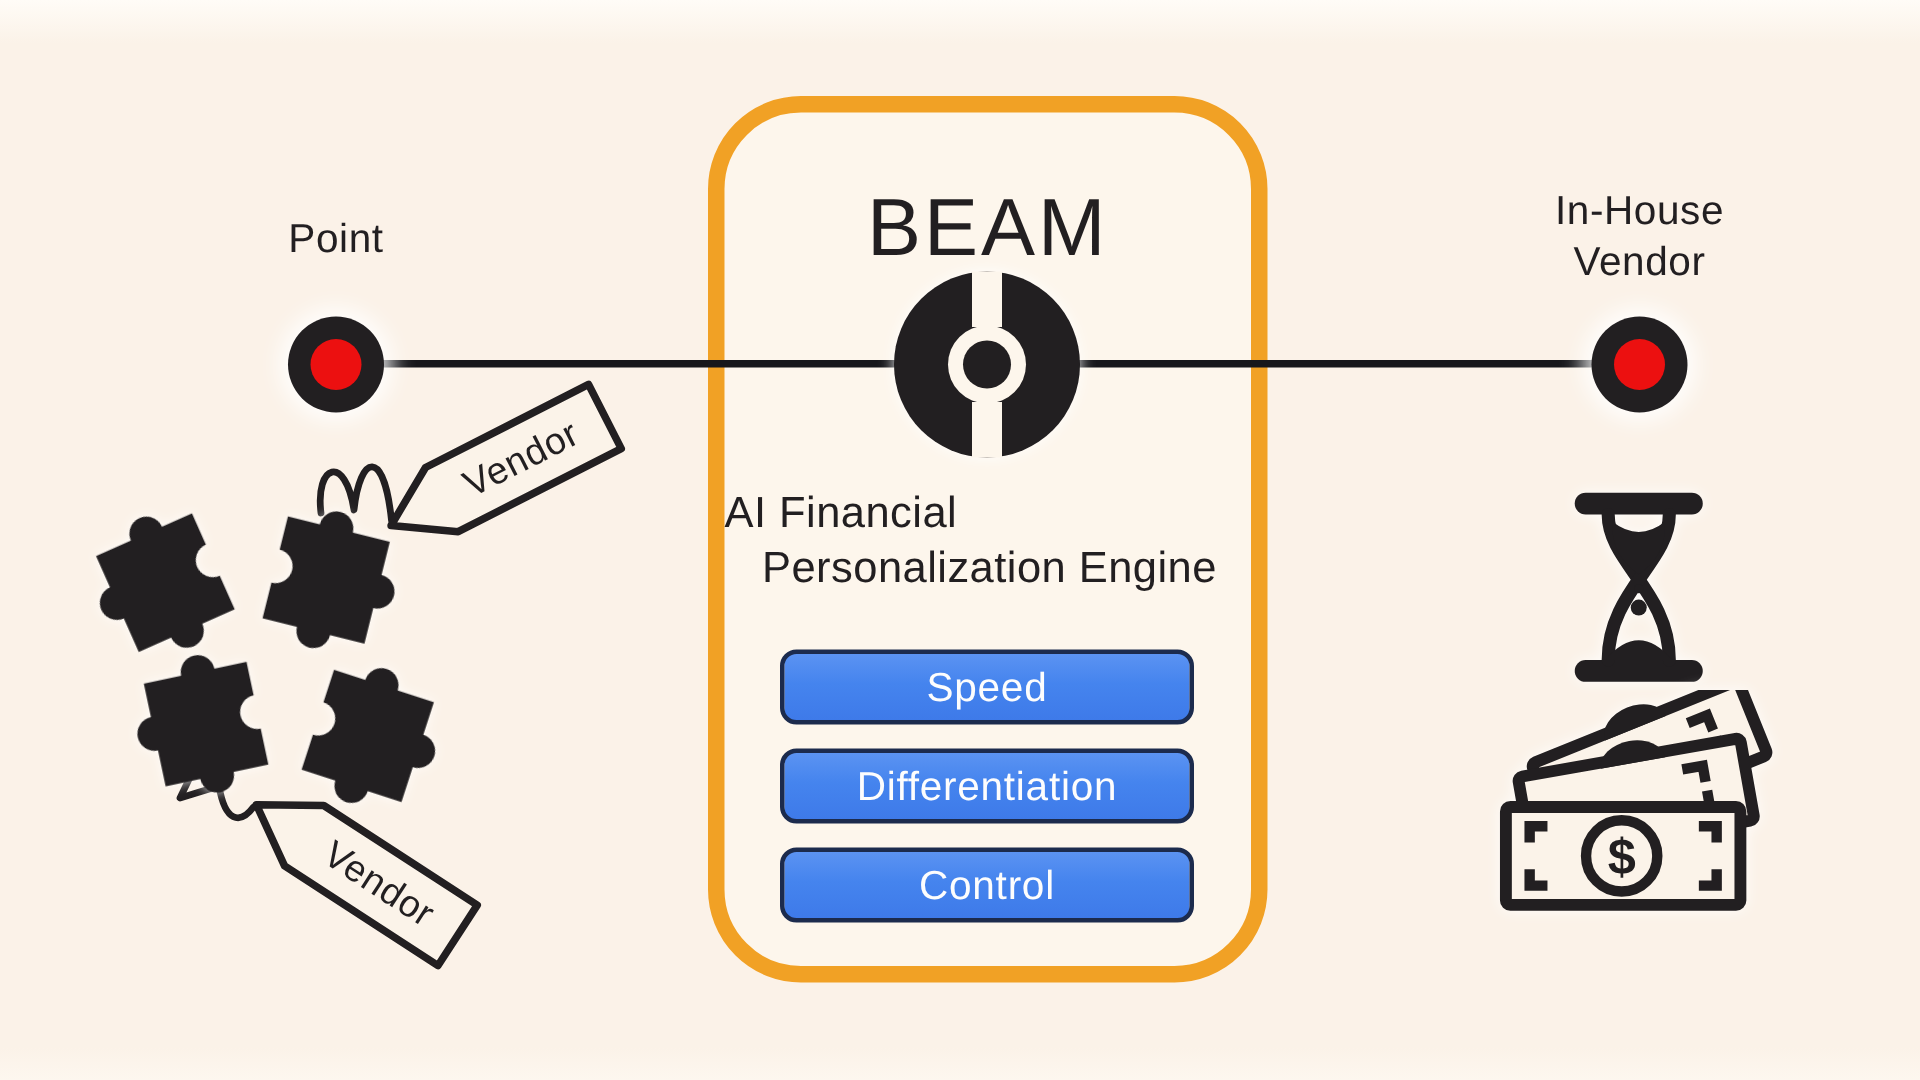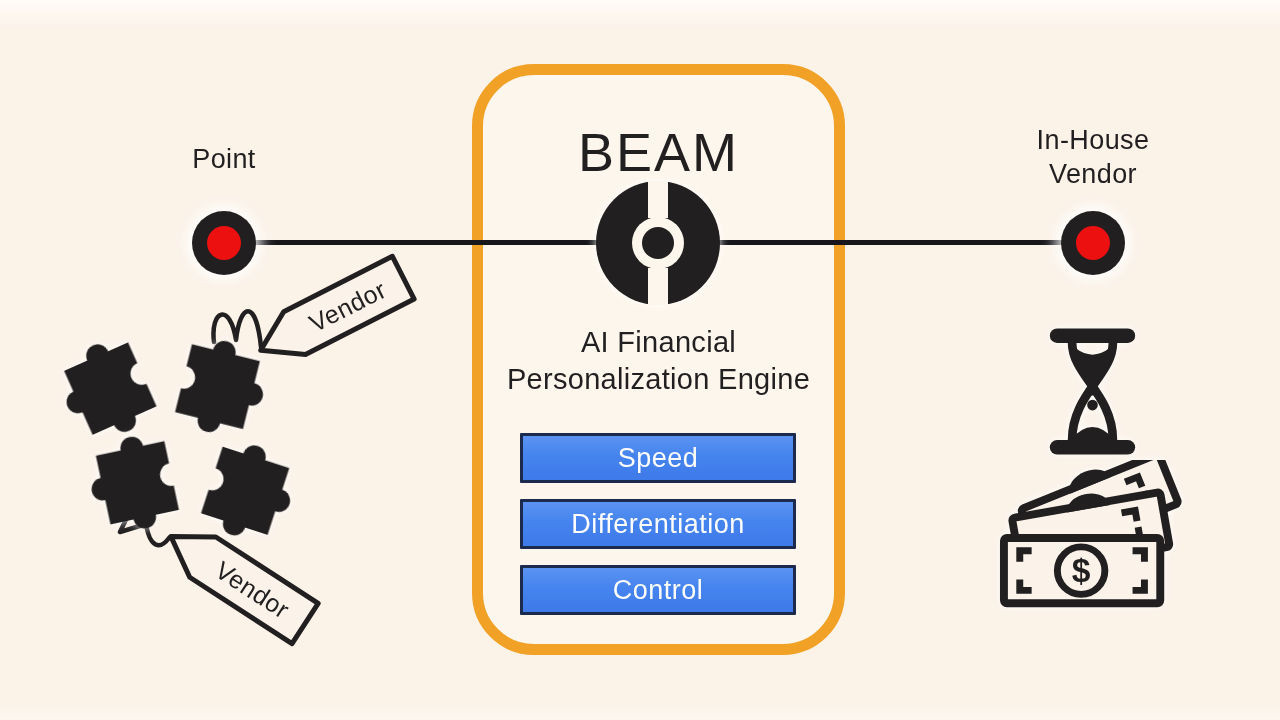--- a/index.html
+++ b/index.html
@@ -33,28 +33,28 @@
        filter:drop-shadow(0 0 5px rgba(255,255,255,.9));}
   .logo-ring{position:absolute;left:0;top:0;width:124px;height:124px;border-radius:50%;
        background:#221f21;}
   .logo-hole{position:absolute;left:36px;top:36px;width:52px;height:52px;border-radius:50%;
        background:#fdf6ec;}
   .logo-slit{position:absolute;left:52px;width:20px;height:37px;background:#fdf6ec;}
   .logo-slit-top{top:0;}
   .logo-slit-bottom{bottom:0;}
   .logo-dot{position:absolute;left:46px;top:46px;width:32px;height:32px;border-radius:50%;
        background:#221f21;}
-  .subtitle{left:483px;width:351px;text-align:center;font-size:29px;line-height:37px;
+  .subtitle{left:483px;width:351px;font-size:29px;line-height:37px;
        letter-spacing:.3px;z-index:4;}
   .subtitle-1{top:324px;}
-  .subtitle-2{top:361px;}
+  .subtitle-2{top:361px;margin-left:25px;}
   
   .btn-stack{left:520px;top:433px;width:276px;display:flex;flex-direction:column;
        gap:16px;z-index:4;}
-  .pill-btn{height:50px;box-sizing:border-box;border:3px solid #1c2b4d;border-radius:1px;
+  .pill-btn{height:50px;box-sizing:border-box;border:3px solid #1c2b4d;border-radius:11px;
        background:linear-gradient(180deg,#5b93f2 0%,#4584ee 45%,#3e7ae9 100%);
        color:#fdfdfd;font-size:27px;letter-spacing:.5px;display:flex;align-items:center;
        justify-content:center;font-family:"Liberation Sans",sans-serif;}
   
   .piece{width:105px;height:105px;z-index:2;filter:drop-shadow(0 0 4px rgba(255,255,255,.8));}
   .strings{left:0;top:0;width:1280px;height:720px;z-index:2;pointer-events:none;}
   .tag{width:172px;height:60px;z-index:3;}
   .tag-label{position:absolute;left:40px;top:0;width:127px;height:60px;display:flex;
        align-items:center;justify-content:center;font-size:25px;letter-spacing:.5px;color:#221f21;}
   .tag-1{left:246px;top:284px;transform:rotate(-27deg);}

